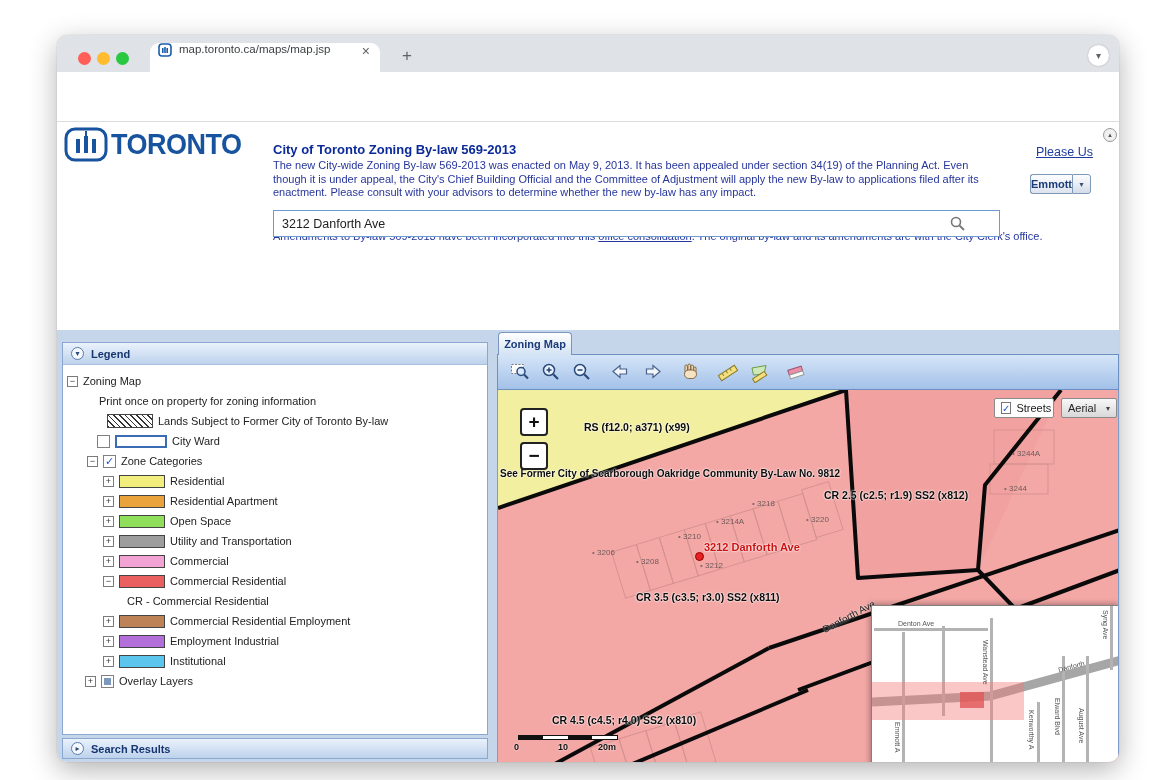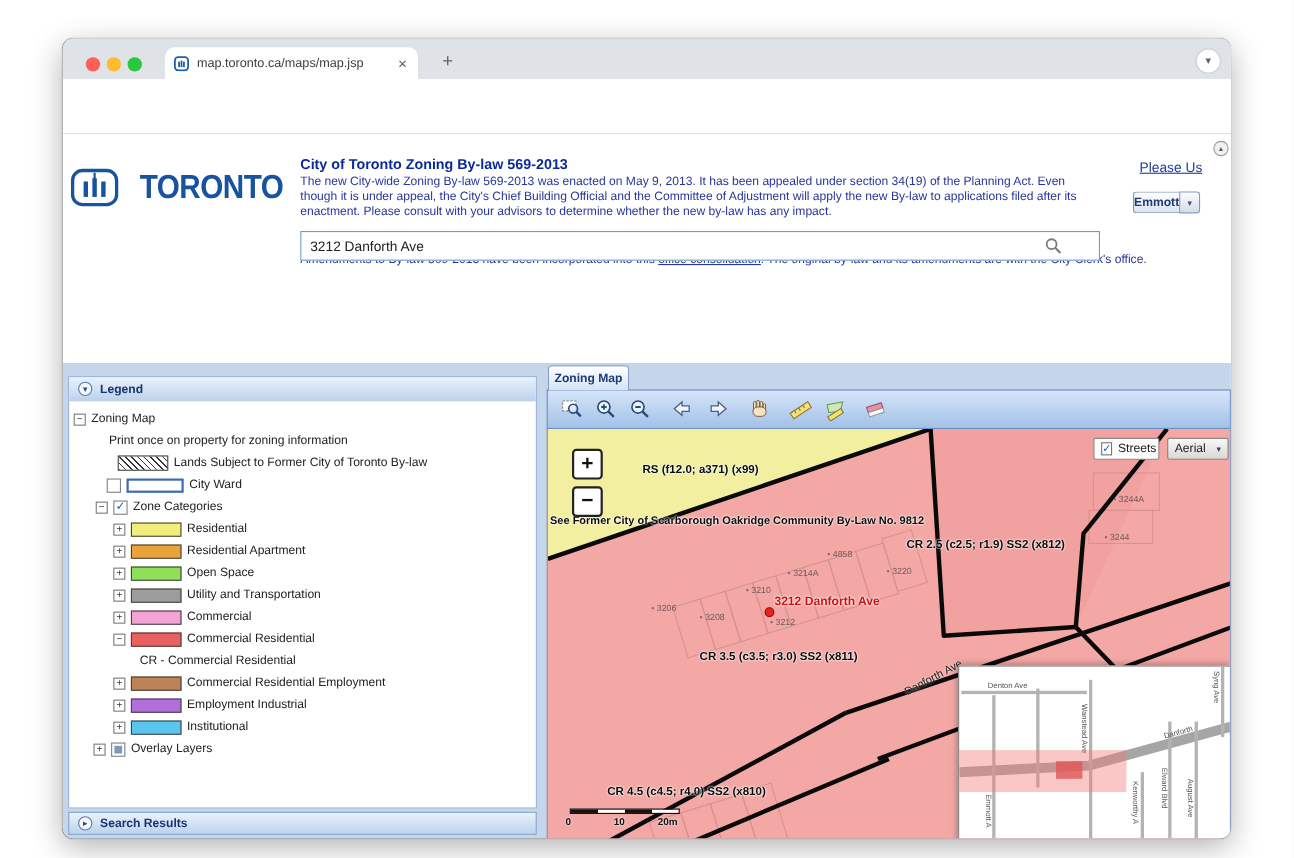--- a/index.html
+++ b/index.html
@@ -5,21 +5,21 @@
   *{box-sizing:border-box;margin:0;padding:0}
   html,body{width:1176px;height:780px;background:#fff;overflow:hidden;
     font-family:"Liberation Sans","DejaVu Sans",sans-serif}
   
   .win{position:absolute;left:57px;top:35px;width:1062px;height:727px;background:#fff;
     border-radius:10px;box-shadow:0 8px 28px rgba(0,0,0,.30),0 0 1px rgba(0,0,0,.4);overflow:hidden}
   .tabstrip{position:absolute;left:0;top:0;width:100%;height:37px;background:#dfe2e7;border-radius:10px 10px 0 0}
   .tl{position:absolute;top:17px;width:13px;height:13px;border-radius:50%}
   .tl.r{left:21px;background:#ff5f57}.tl.y{left:40px;background:#febc2e}.tl.g{left:59px;background:#28c840}
   .tab{position:absolute;left:93px;top:8px;width:230px;height:29px;background:#fff;border-radius:9px 9px 0 0;
-    display:flex;align-items:center;padding:0 8px;gap:7px}
+    display:flex;align-items:flex-start;padding:0 8px;gap:7px}
   .tab-title{font-size:11.5px;color:#3c4043;white-space:nowrap;overflow:hidden;text-overflow:ellipsis;flex:1}
   .tab-close{font-size:14px;color:#5f6368;cursor:pointer;padding:0 2px}
   .newtab{position:absolute;left:338px;top:9px;font-size:17px;color:#5f6368;width:24px;height:24px;
     display:flex;align-items:center;justify-content:center}
   .strip-chev{position:absolute;left:1031px;top:10px;width:21px;height:21px;border-radius:50%;background:#fff;
     display:flex;align-items:center;justify-content:center;font-size:10px;color:#5f6368;box-shadow:0 0 2px rgba(0,0,0,.25)}
   .chrome-bar{position:absolute;left:0;top:37px;width:100%;height:50px;background:#fff;border-bottom:1px solid #dadce0}
   .navbtn{position:absolute;top:52px;width:28px;height:28px;display:flex;align-items:center;justify-content:center;
     font-size:17px;color:#5f6368;border-radius:50%}
   .navbtn.dis{color:#b8bbbe}
@@ -27,21 +27,21 @@
     display:flex;align-items:center;padding:0 12px;gap:10px}
   .url{font-size:13.5px;color:#202124;white-space:nowrap}
   .ob-star{margin-left:auto;font-size:15px;color:#5f6368}
   .act{position:absolute;top:53px;width:26px;height:26px;display:flex;align-items:center;justify-content:center;color:#5f6368}
   .profile{position:absolute;left:946px;top:51px;height:30px;border-radius:15px;background:#f0f2f4;display:flex;
     align-items:center;padding:2px 12px 2px 2px;gap:7px}
   .profile-name{font-size:12.5px;color:#202124}
   .dots{position:absolute;left:1038px;top:55px;font-size:16px;color:#5f6368;width:22px;height:22px;text-align:center}
   
   .content{position:absolute;left:0;top:87px;width:1062px;height:640px;background:#fff}
-  .logo{position:absolute;left:6px;top:28px;display:flex;align-items:center;gap:18px}
+  .logo{position:absolute;left:6px;top:2px;display:flex;align-items:center;gap:2px}
   .logo-txt{font-size:27px;font-weight:bold;color:#17539e;letter-spacing:-.5px;transform:scaleY(1.12)}
   .hdr-title{position:absolute;left:216px;top:20px;font-size:13px;font-weight:bold;color:#0a2a9a}
   .hdr-p{position:absolute;left:216px;top:37px;width:718px;font-size:11px;line-height:13.5px;color:#26369c}
   .hdr-amend{position:absolute;left:216px;top:108px;width:740px;font-size:11px;color:#26369c;white-space:nowrap}
   .hdr-amend u{cursor:pointer}
   .contact{position:absolute;left:979px;top:23px;font-size:12.5px;color:#1f3d9e;text-decoration:underline;cursor:pointer}
   .printwrap{position:absolute;left:973px;top:52px;display:flex}
   .printbtn{width:42px;height:20px;border:1px solid #7f99b9;border-right:none;border-radius:3px 0 0 3px;
     background:linear-gradient(#fdfdfe,#dde4ee);font-size:11px;font-weight:bold;color:#1c3b7a;
     display:flex;align-items:center;justify-content:center}
@@ -418,21 +418,21 @@
 
           <div class="map-label" style="left:86px;top:31px">RS (f12.0; a371) (x99)</div>
           <div class="map-label" style="left:2px;top:78px;font-size:10px;z-index:2">See Former City of Scarborough Oakridge Community By-Law No. 9812</div>
           <div class="map-label" style="left:326px;top:99px">CR 2.5 (c2.5; r1.9) SS2 (x812)</div>
           <div class="map-label" style="left:138px;top:201px">CR 3.5 (c3.5; r3.0) SS2 (x811)</div>
           <div class="map-label" style="left:54px;top:324px">CR 4.5 (c4.5; r4.0) SS2 (x810)</div>
           <div class="marker-label" style="left:206px;top:151px">3212 Danforth Ave</div>
           <div class="marker-dot" style="left:197px;top:162px"></div>
           <div class="street-label" style="left:322px;top:221px">Danforth Ave</div>
 
-          <span class="parcel" style="left:254px;top:109px">4858</span>
+          <span class="parcel" style="left:254px;top:109px">3218</span>
           <span class="parcel" style="left:218px;top:127px">3214A</span>
           <span class="parcel" style="left:308px;top:125px">3220</span>
           <span class="parcel" style="left:180px;top:142px">3210</span>
           <span class="parcel" style="left:94px;top:158px">3206</span>
           <span class="parcel" style="left:138px;top:167px">3208</span>
           <span class="parcel" style="left:202px;top:171px">3212</span>
           <span class="parcel" style="left:514px;top:59px">3244A</span>
           <span class="parcel" style="left:506px;top:94px">3244</span>
 
           <div class="zoombtn" style="top:18px">+</div>

